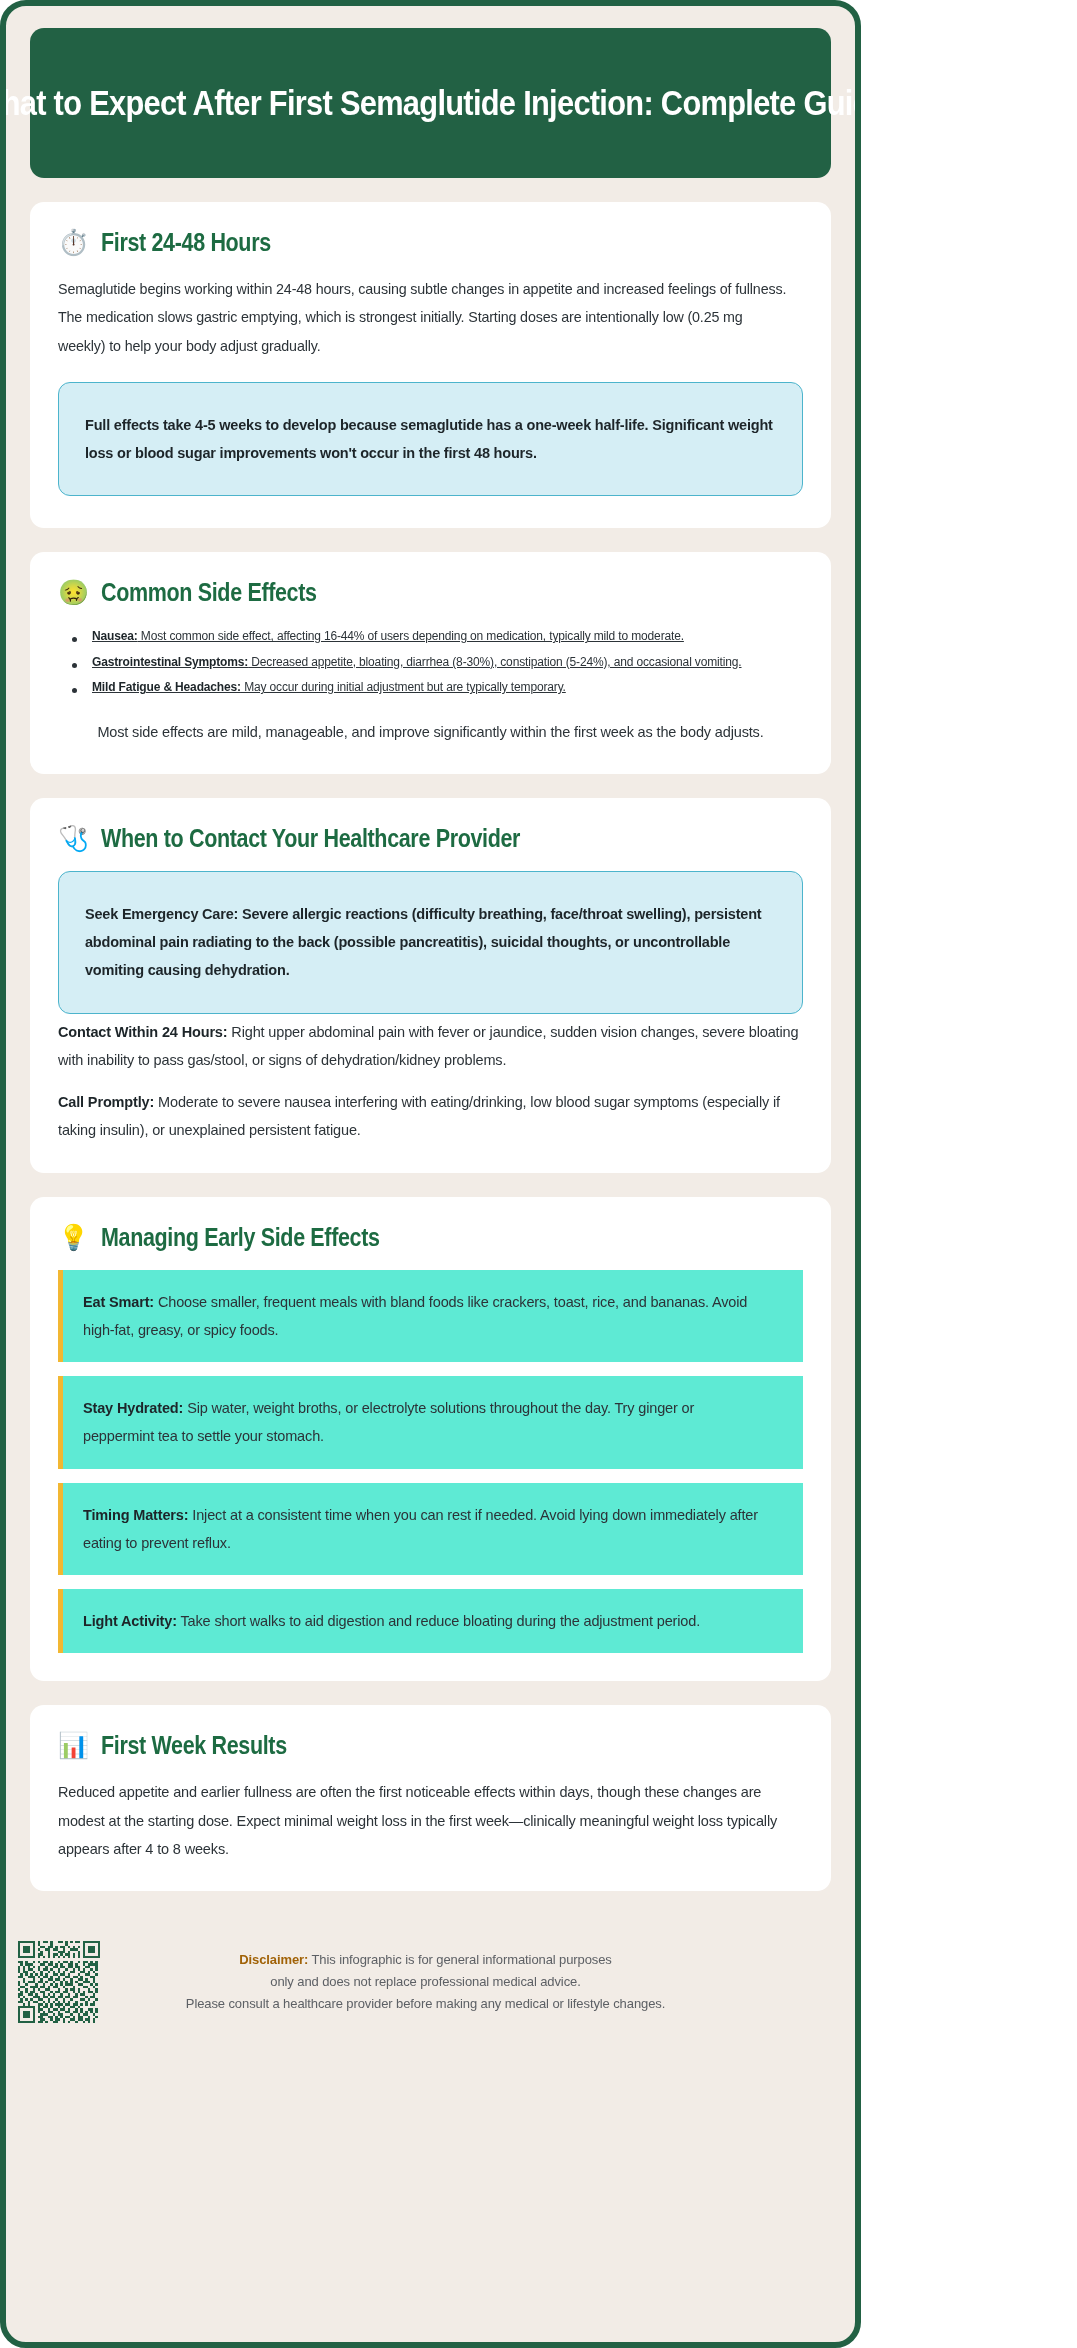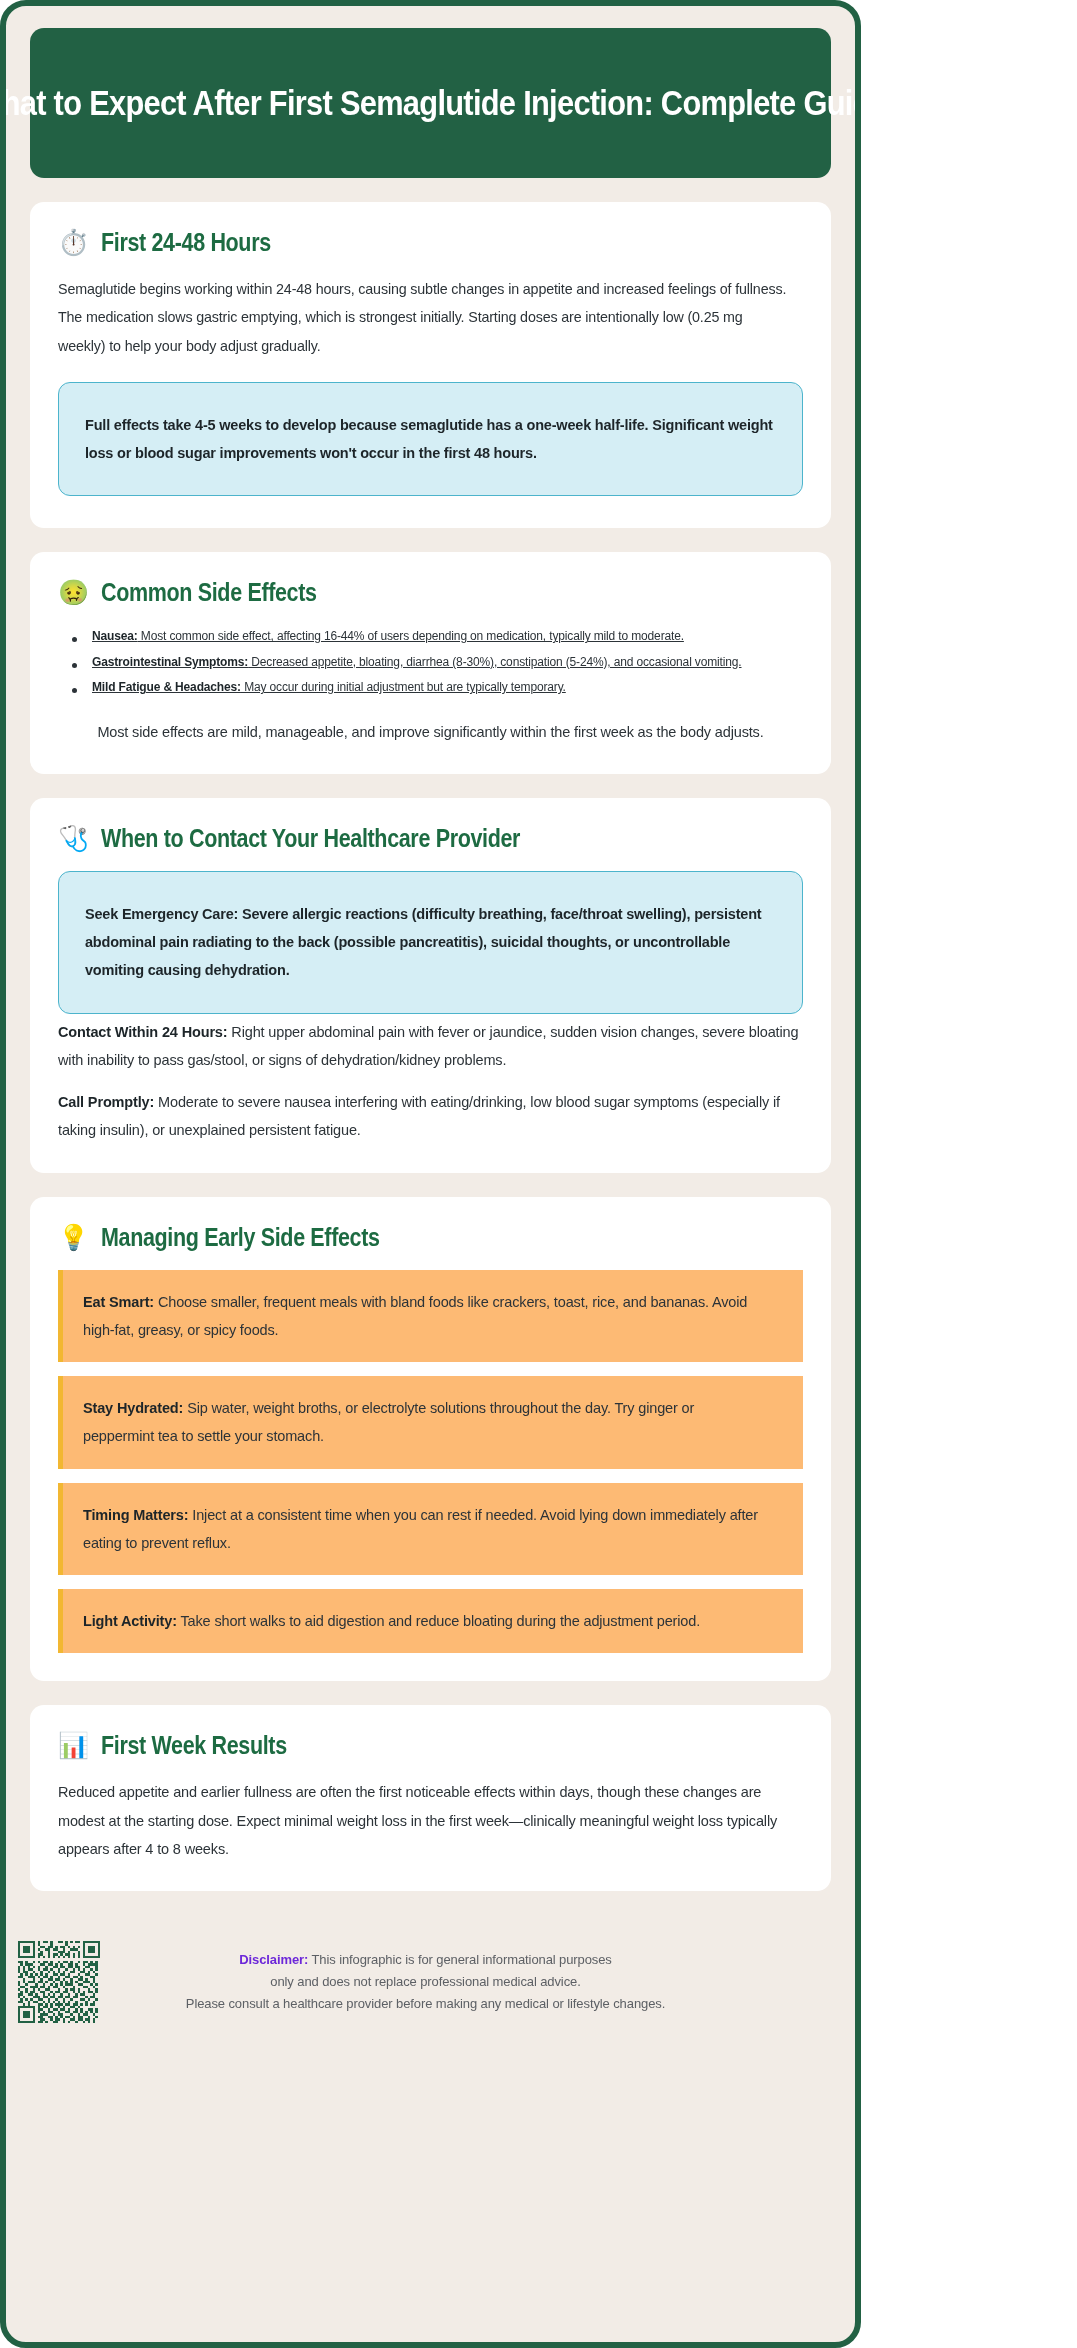--- a/index.html
+++ b/index.html
@@ -126,21 +126,21 @@
     top: 12px;
     width: 5px;
     height: 5px;
     border-radius: 50%;
     background: #2c3338;
   }
   .lead { font-weight: bold; color: #1d2529; }
 
   
   .tip-box {
-    background: #fdba74;
+    background: #5eead4;
     border-left: 5px solid #f2b732;
     padding: 18px 38px 18px 20px;
     margin-bottom: 14px;
   }
   .tip-box:last-child { margin-bottom: 0; }
   .tip-text {
     font-size: 14.5px;
     line-height: 1.95;
     color: #2c3338;
     letter-spacing: -0.15px;
@@ -163,21 +163,21 @@
   .disclaimer {
     flex: 1;
     text-align: center;
     font-size: 13px;
     line-height: 1.7;
     color: #5d6065;
     letter-spacing: -0.1px;
     padding-right: 70px;
     padding-top: 8px;
   }
-  .disclaimer .lead { color: #6d28d9; }
+  .disclaimer .lead { color: #a16207; }
 </style>
 </head>
 <body>
 
 <div class="page-frame">
 
   <div class="header-banner">
     <div class="header-title">What to Expect After First Semaglutide Injection: Complete Guide</div>
   </div>
 

